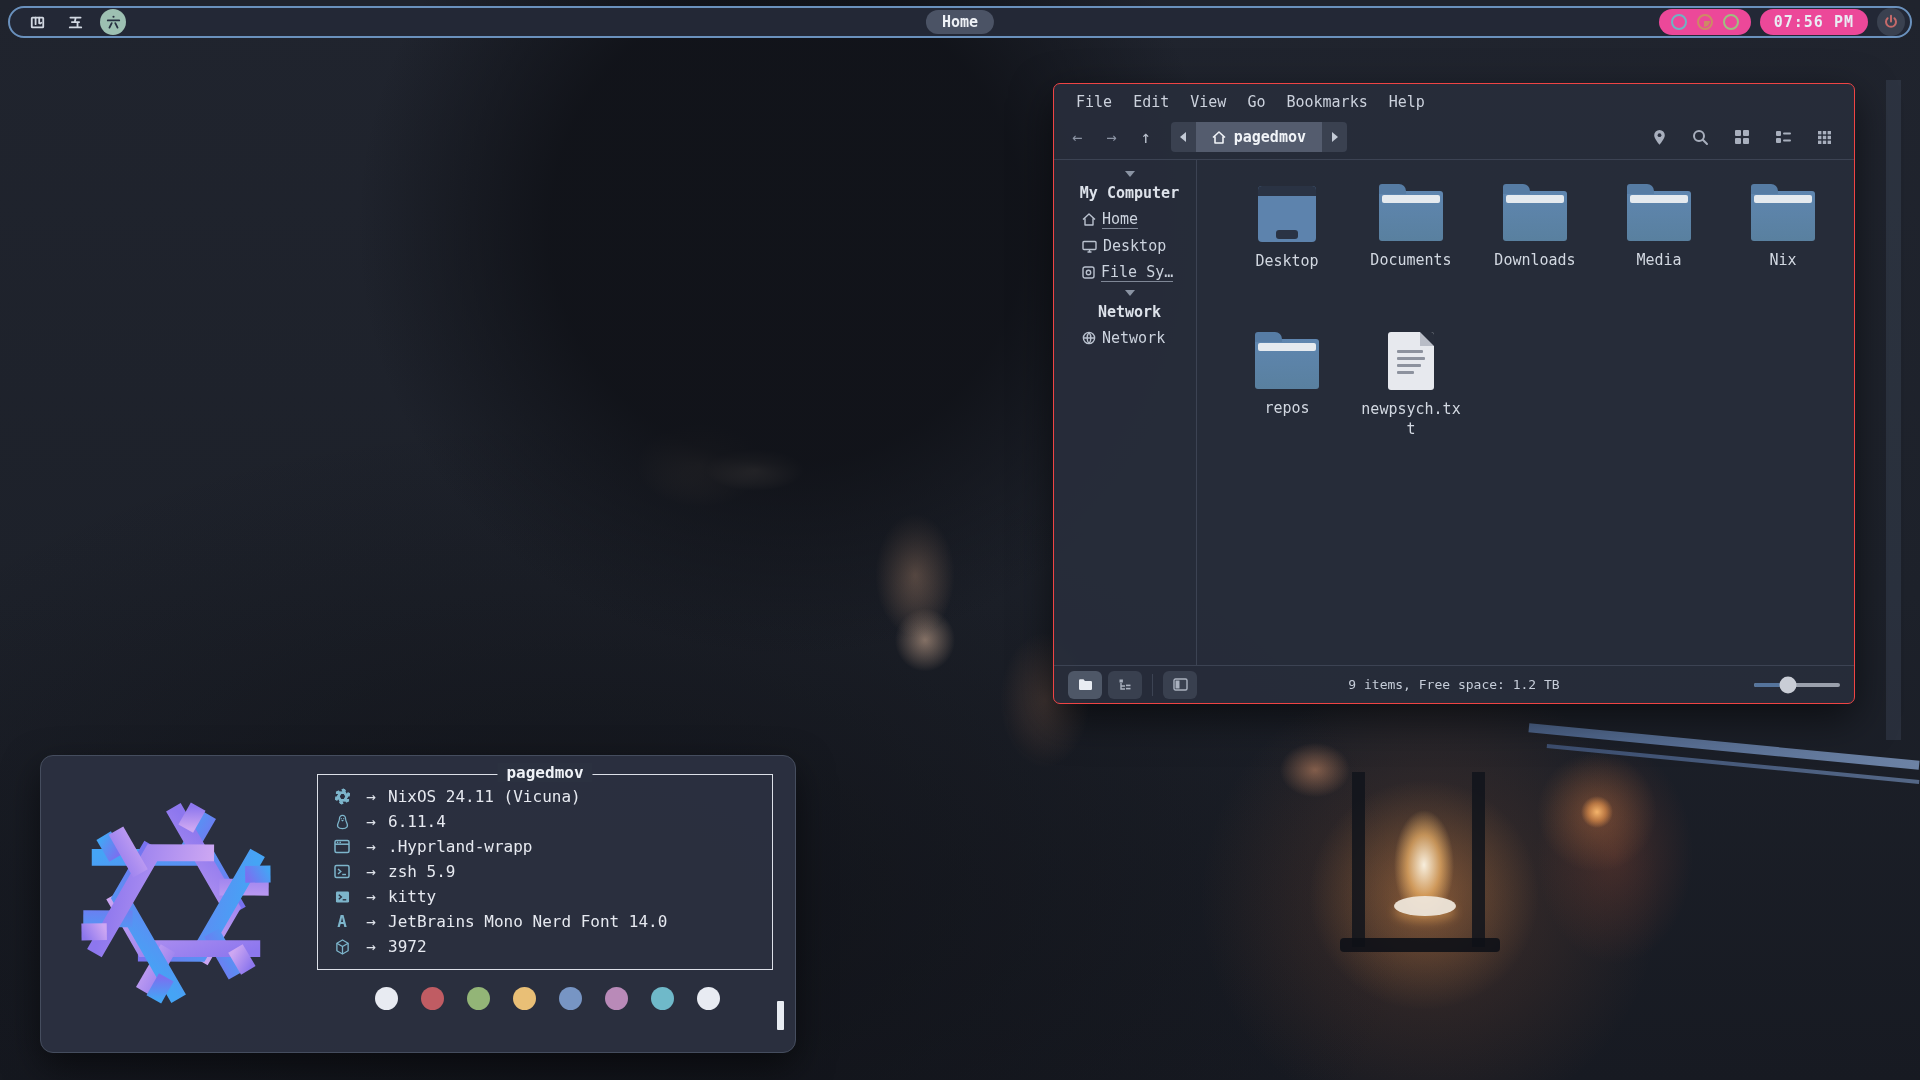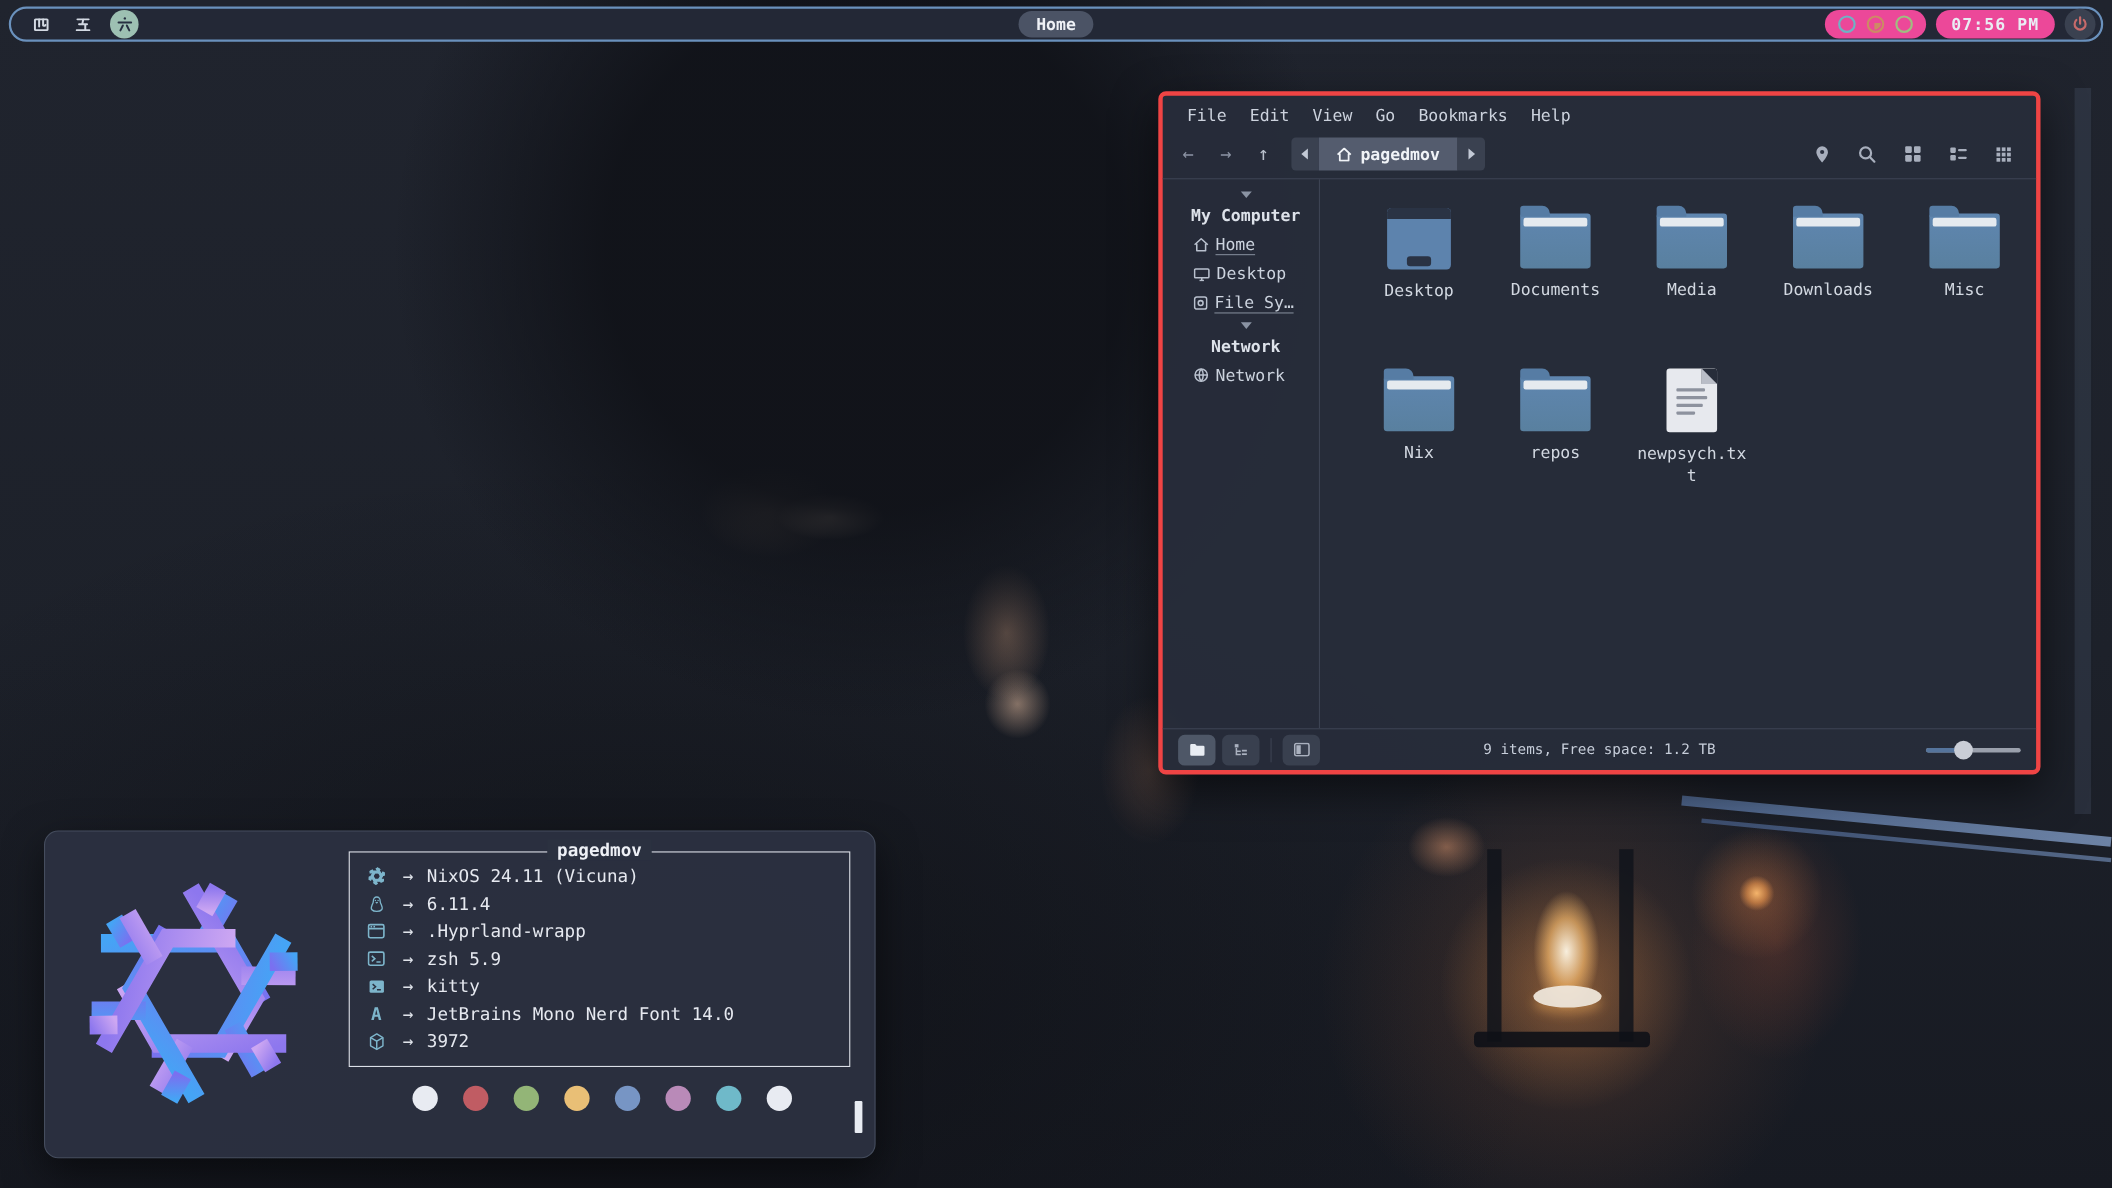--- a/index.html
+++ b/index.html
@@ -66,21 +66,21 @@
   .ring-orange { border-color:#cd8a65; }
   .ring-orange .wedge { position:absolute; right:1px; bottom:1px; width:6px; height:6px;
     background:#cd8a65; border-radius:0 0 100% 0; }
   .ring-green { border-color:#9fbf80; }
   .time-pill { padding:4px 14px; font-weight:bold; font-size:15px; color:#e9edf4; letter-spacing:1px; }
   .power-btn { width:28px; height:28px; border-radius:50%; background:#3a4150;
     display:flex; align-items:center; justify-content:center; cursor:pointer; }
 
   
   .fm { position:absolute; left:1053px; top:83px; width:802px; height:621px; z-index:3;
-    background:rgba(39,45,58,.94); border:4px solid #ef4444; border-radius:7px;
+    background:rgba(39,45,58,.94); border:1px solid #ef4444; border-radius:7px;
     box-shadow:0 14px 40px rgba(0,0,0,.55); display:flex; flex-direction:column; }
   .fm-menubar { display:flex; gap:21px; padding:9px 0 4px 22px; font-size:15px; color:#ccd2dd; }
   .fm-menubar span { cursor:pointer; }
   .fm-toolbar { display:flex; align-items:center; height:45px; padding:0 18px;
     border-bottom:1px solid #3c4353; }
   .nav-btns { display:flex; gap:24px; font-size:17px; }
   .nav-btn { cursor:pointer; color:#8b93a3; }
   .nav-btn.up { color:#bac1cd; }
   .pathbar { display:flex; margin-left:20px; height:30px; }
   .path-chev { width:25px; background:#3a4150; display:flex; align-items:center; justify-content:center; cursor:pointer; }
@@ -337,29 +337,25 @@
       <div class="file-cell">
         <div class="desktop-ic"></div>
         <div class="file-label">Desktop</div>
       </div>
       <div class="file-cell">
         <div class="folder-ic"></div>
         <div class="file-label">Documents</div>
       </div>
       <div class="file-cell">
         <div class="folder-ic"></div>
+        <div class="file-label">Downloads</div>
+      </div>
+      <div class="file-cell">
+        <div class="folder-ic"></div>
         <div class="file-label">Media</div>
-      </div>
-      <div class="file-cell">
-        <div class="folder-ic"></div>
-        <div class="file-label">Downloads</div>
-      </div>
-      <div class="file-cell">
-        <div class="folder-ic"></div>
-        <div class="file-label">Misc</div>
       </div>
       <div class="file-cell">
         <div class="folder-ic"></div>
         <div class="file-label">Nix</div>
       </div>
       <div class="file-cell">
         <div class="folder-ic"></div>
         <div class="file-label">repos</div>
       </div>
       <div class="file-cell">

